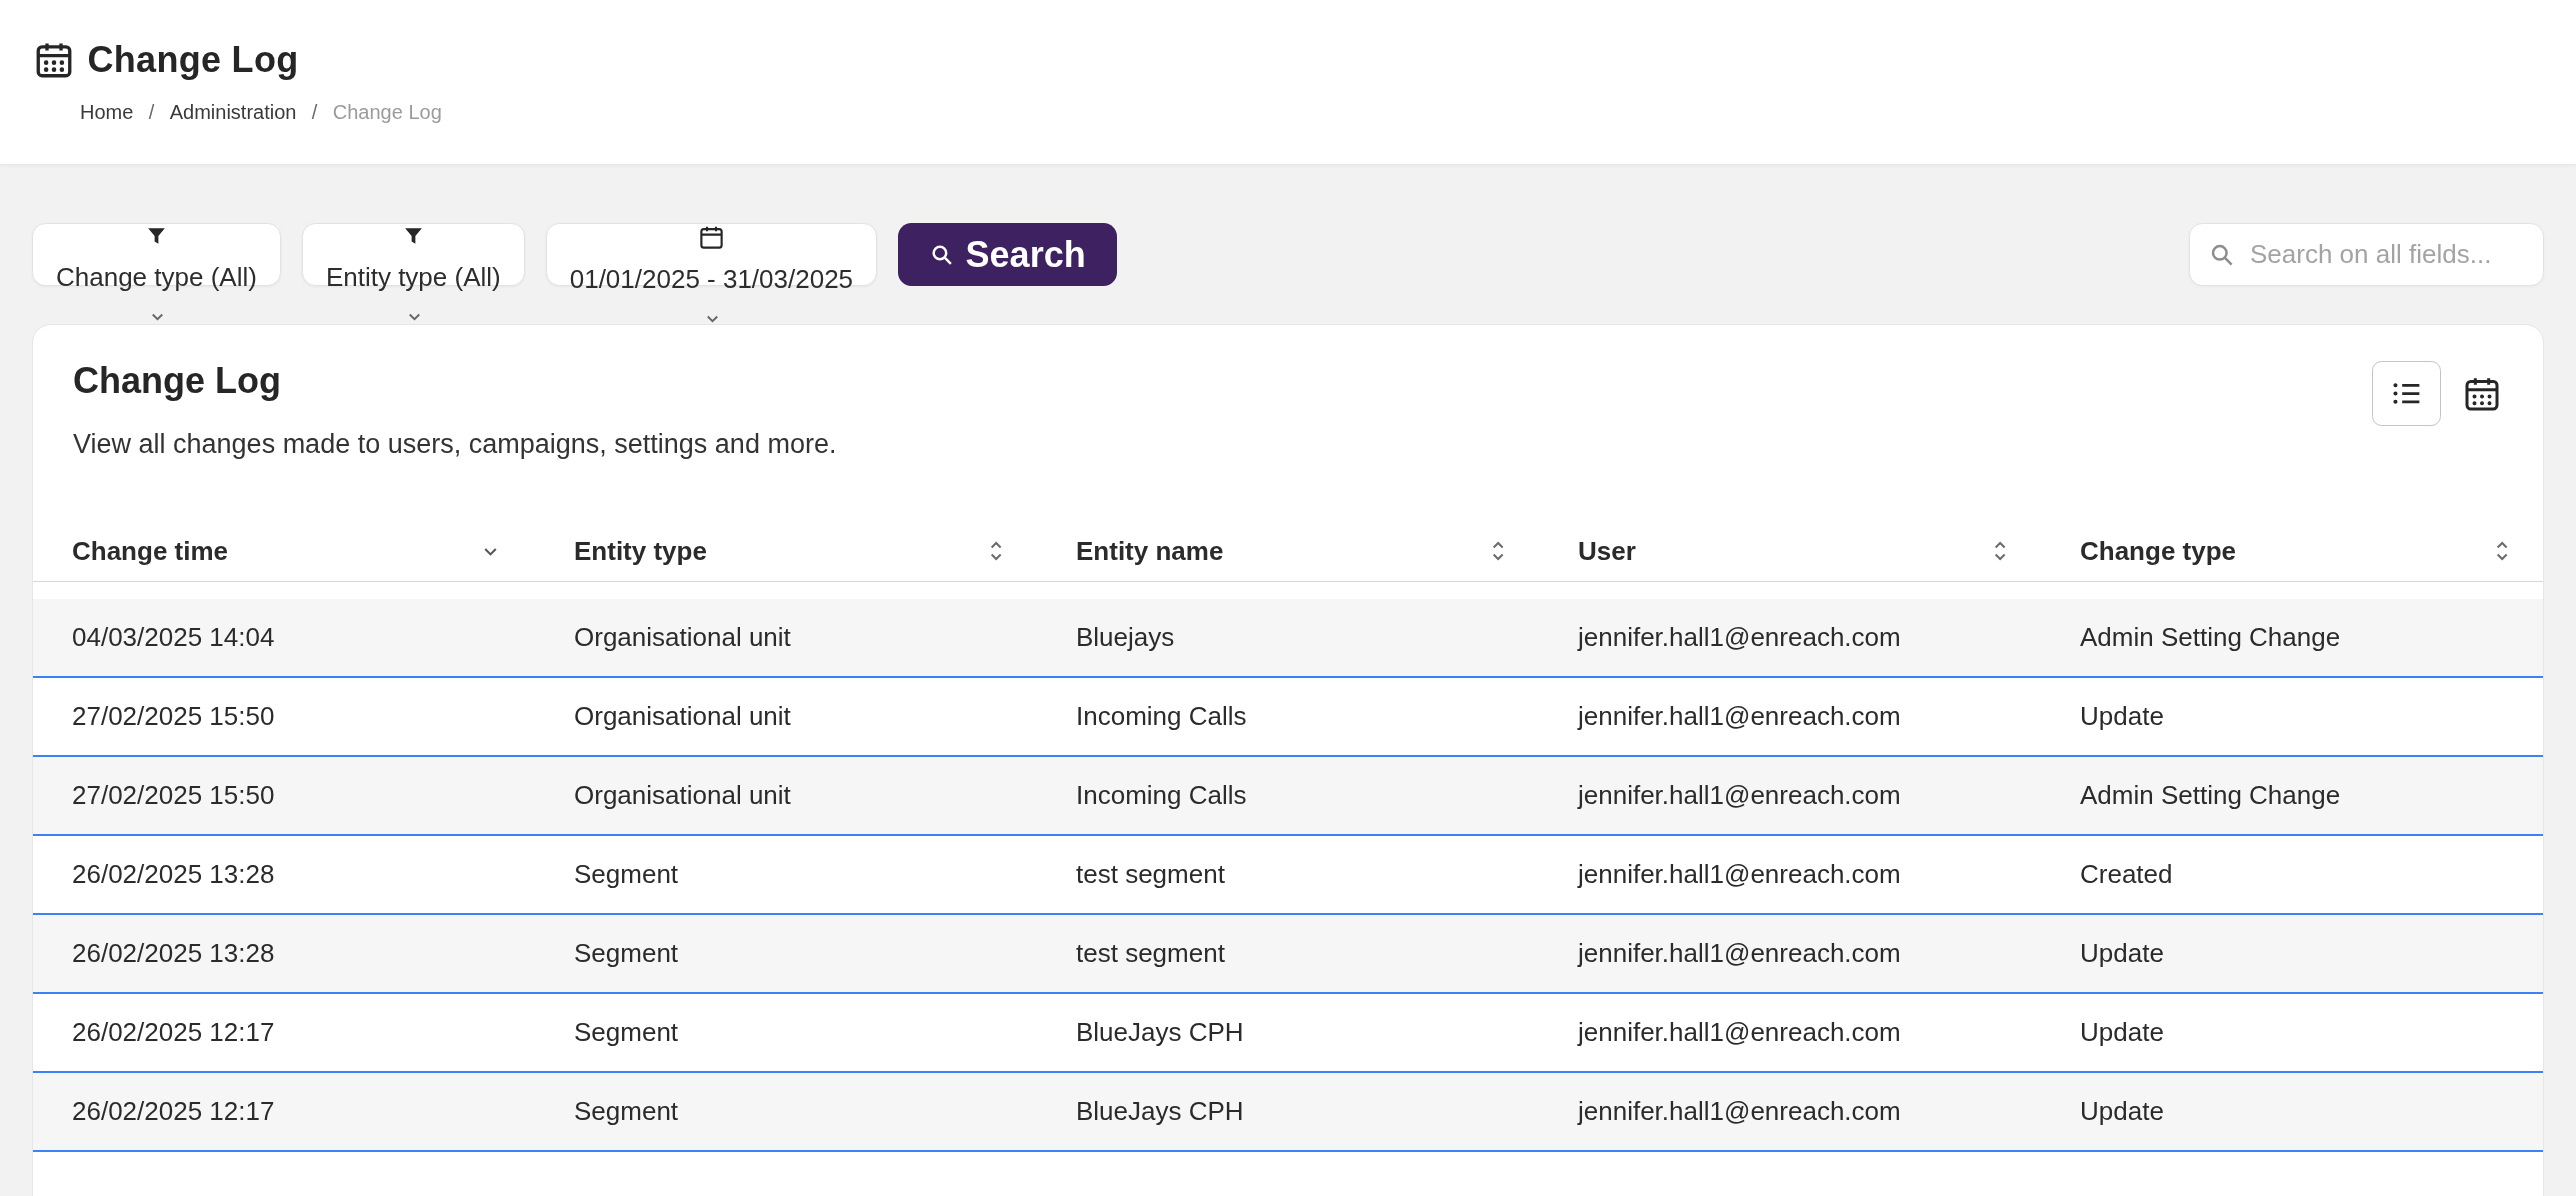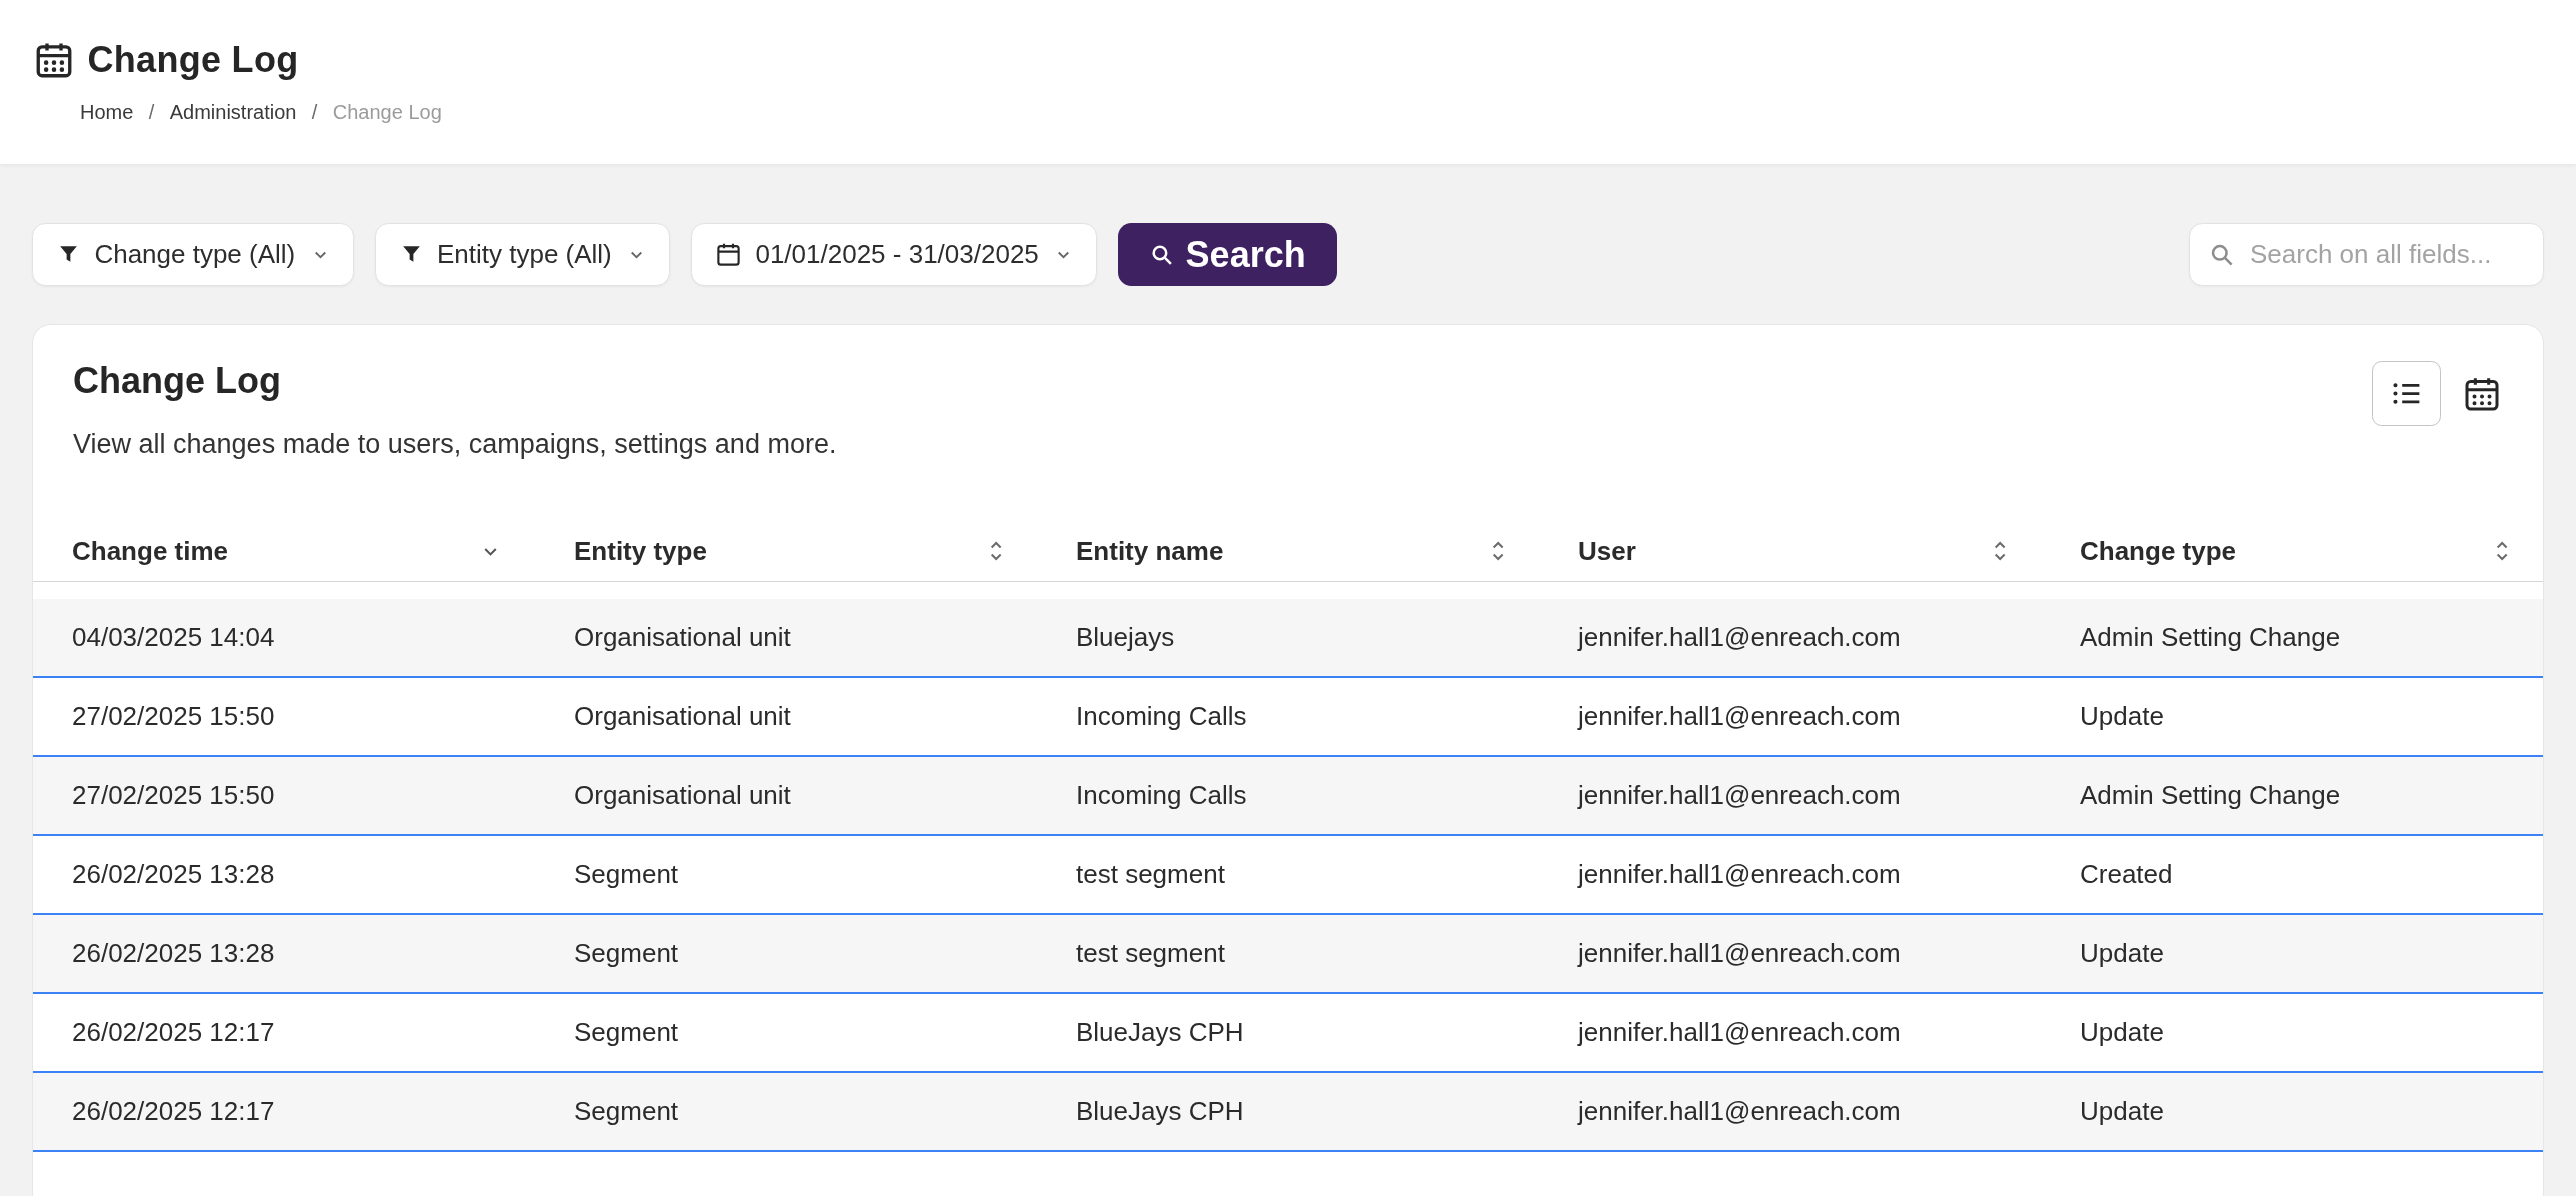--- a/index.html
+++ b/index.html
@@ -29,20 +29,21 @@
   .crumb-sep { color: #6a6a6a; }
 
   
   .filter-bar { display: flex; align-items: center; gap: 21px; margin: 58px 32px 0; }
   .filter-btn {
     height: 63px; background: #fff; border: 1px solid #e2e2e2; border-radius: 13.4px;
     display: inline-flex; align-items: center; gap: 13.4px; padding: 0 23px;
     font-size: 26px; color: #2d2d2d; font-weight: 500; cursor: pointer;
     box-shadow: 0 1px 2.9px rgba(0,0,0,0.05);
     font-family: "Liberation Sans", sans-serif;
+    flex-direction: column;
   }
   .filter-btn .chev { margin-left: 1.9px; display: inline-flex; }
   .search-btn {
     height: 63px; background: var(--accent, #3e2161); border: none; border-radius: 13.4px;
     display: inline-flex; align-items: center; gap: 11.5px; padding: 0 31px;
     font-size: 36px; color: #fff; font-weight: 700; cursor: pointer;
     font-family: "Liberation Sans", sans-serif;
   }
   .search-wrap { margin-left: auto; position: relative; width: 355px; height: 63px; }
   .search-wrap .mag { position: absolute; left: 19px; top: 18px; pointer-events: none; }

